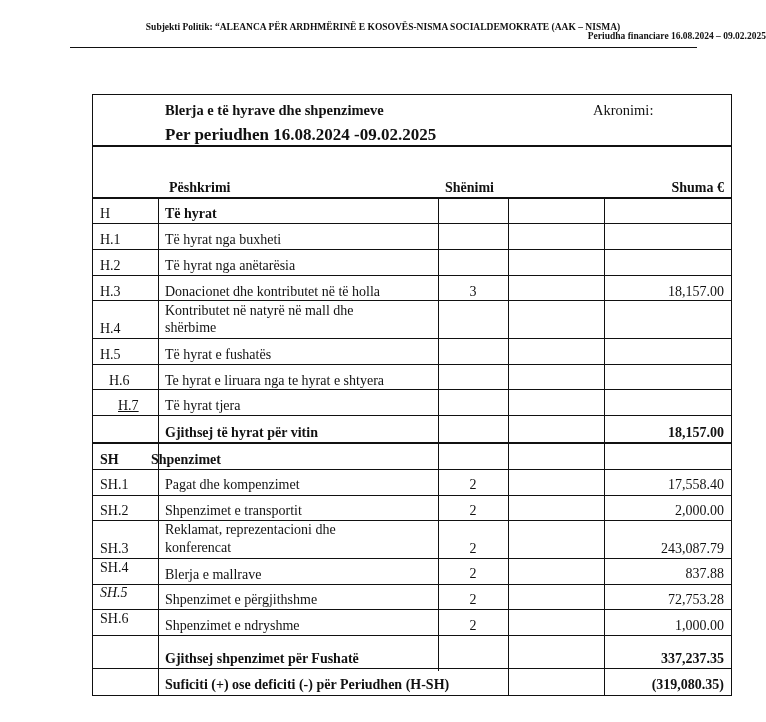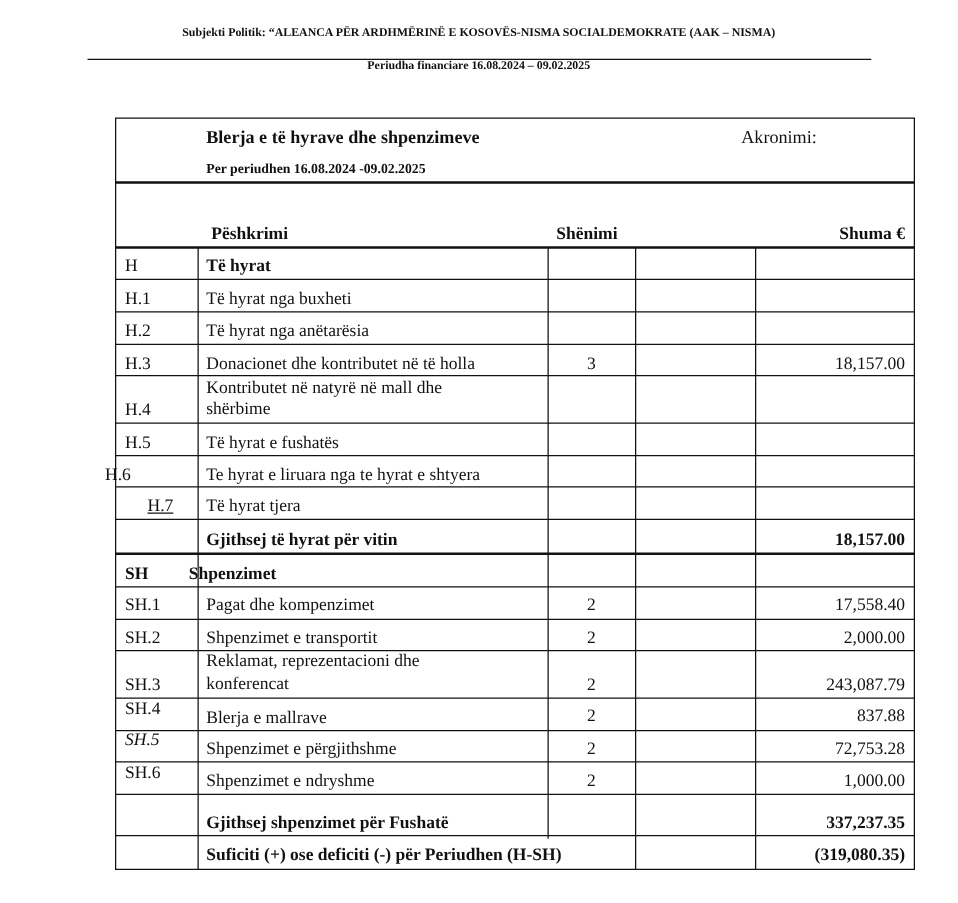--- a/index.html
+++ b/index.html
@@ -1,20 +1,20 @@
 <!DOCTYPE html>
 <html><head>
 <meta charset="utf-8">
 <style>
   html, body { margin: 0; padding: 0; background: #ffffff; }
   body { width: 766px; height: 722px; position: relative; overflow: hidden;
          font-family: "Liberation Serif", serif; color: #111; }
   .hdr { position: absolute; left: 0; width: 766px; text-align: center; font-weight: bold; font-size: 9.5px; }
   .hdr1 { top: 22px; }
-  .hdr2 { top: 48px; }
+  .hdr2 { top: 31px; text-align: right; }
   .hdr-rule { position: absolute; left: 70px; width: 627px; top: 47px; height: 0; border-top: 1.3px solid #111; }
   .box { position: absolute; border: 1.3px solid #111; box-sizing: border-box; }
   .t { position: absolute; font-size: 14px; white-space: nowrap; line-height: 16px; }
   .b { font-weight: bold; }
   .hl { position: absolute; height: 0; border-top: 1.2px solid #111; }
   .hl.thick { border-top: 2.5px solid #111; }
   .vl { position: absolute; width: 0; border-left: 1.2px solid #111; }
   .r { text-align: right; }
   .c { text-align: center; }
 </style>
@@ -23,21 +23,21 @@
 
 <div class="hdr hdr1">Subjekti Politik: “ALEANCA PËR ARDHMËRINË E KOSOVËS-NISMA SOCIALDEMOKRATE (AAK – NISMA)</div>
 <div class="hdr hdr2">Periudha financiare 16.08.2024 – 09.02.2025</div>
 <div class="hdr-rule"></div>
 
 <div>
 
   <div class="box" style="left:92px; top:94px; width:640px; height:602px;"></div>
 
   <div class="t b" style="left:165px; top:102px; font-size:14.5px;">Blerja e të hyrave dhe shpenzimeve</div>
-  <div class="t b" style="left:165px; top:127px; font-size:11px;">Per periudhen 16.08.2024 -09.02.2025</div>
+  <div class="t b" style="left:165px; top:127px; font-size:17px;">Per periudhen 16.08.2024 -09.02.2025</div>
   <div class="t" style="left:593px; top:102px; font-size:14.5px;">Akronimi:</div>
   <div class="hl thick" style="left:92px; width:640px; top:145px;"></div>
 
   <div class="t b" style="left:169px; top:180px;">Pëshkrimi</div>
   <div class="t b" style="left:445px; top:180px;">Shënimi</div>
   <div class="t b r" style="left:605px; width:119px; top:180px;">Shuma €</div>
   <div class="hl thick" style="left:92px; width:640px; top:197px;"></div>
 
   <div class="vl" style="left:158px; top:198px; height:498px;"></div>
   <div class="vl" style="left:438px; top:198px; height:473px;"></div>
@@ -89,21 +89,21 @@
     <div class="t" style="left:165px; top:303px;">Kontributet në natyrë në mall dhe</div>
     <div class="t" style="left:165px; top:320px;">shërbime</div>
   </div>
 
   <div>
     <div class="t" style="left:100px; top:347px;">H.5</div>
     <div class="t" style="left:165px; top:347px;">Të hyrat e fushatës</div>
   </div>
 
   <div>
-    <div class="t" style="left:84px; top:373px;text-align:center;">H.6</div>
+    <div class="t" style="left:109px; top:373px;text-align:center;">H.6</div>
     <div class="t" style="left:165px; top:373px;font-family:Liberation Serif, serif;">Te hyrat e liruara nga te hyrat e shtyera</div>
   </div>
 
   <div>
     <div class="t" style="left:118px; top:398px;text-decoration:underline;">H.7</div>
     <div class="t" style="left:165px; top:398px;">Të hyrat tjera</div>
   </div>
 
   <div>
     <div class="t b" style="left:165px; top:425px;">Gjithsej të hyrat për vitin</div>

